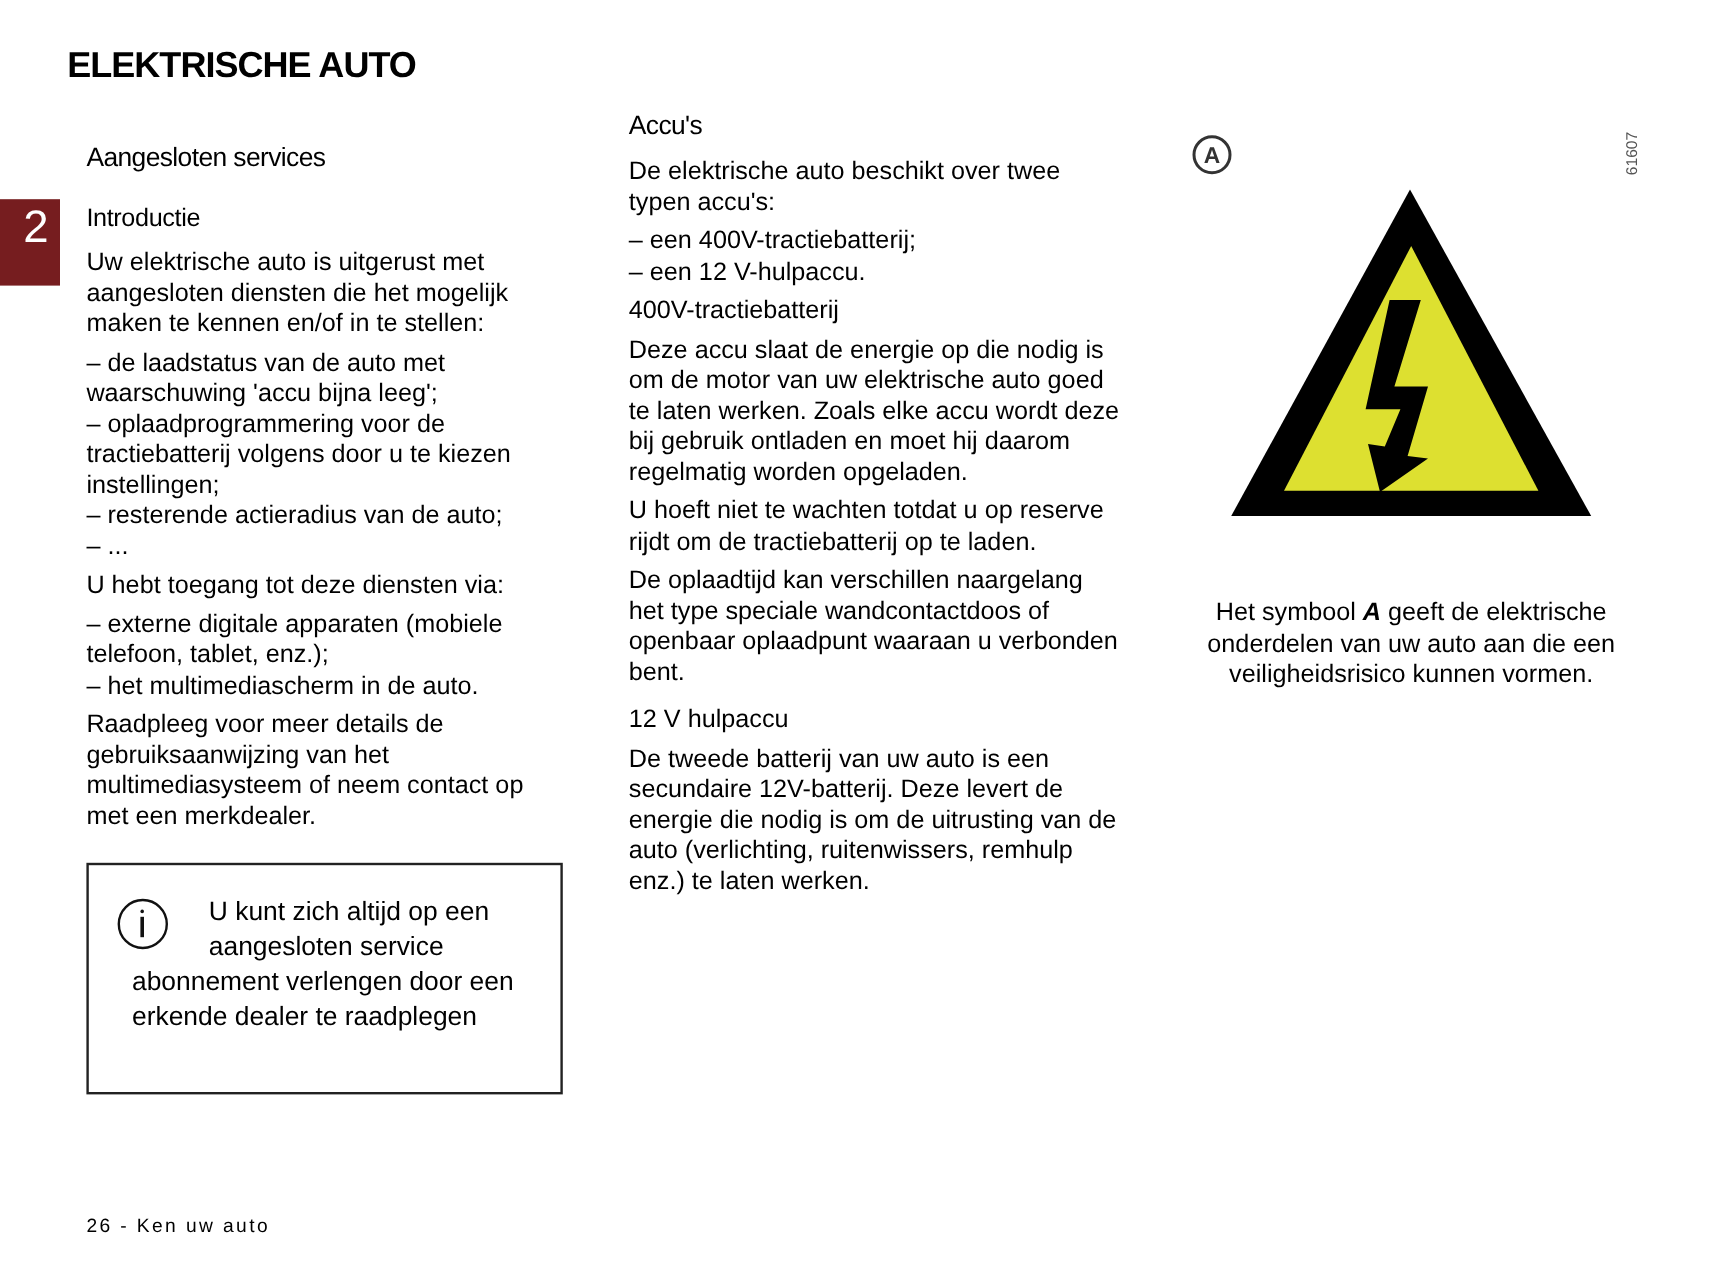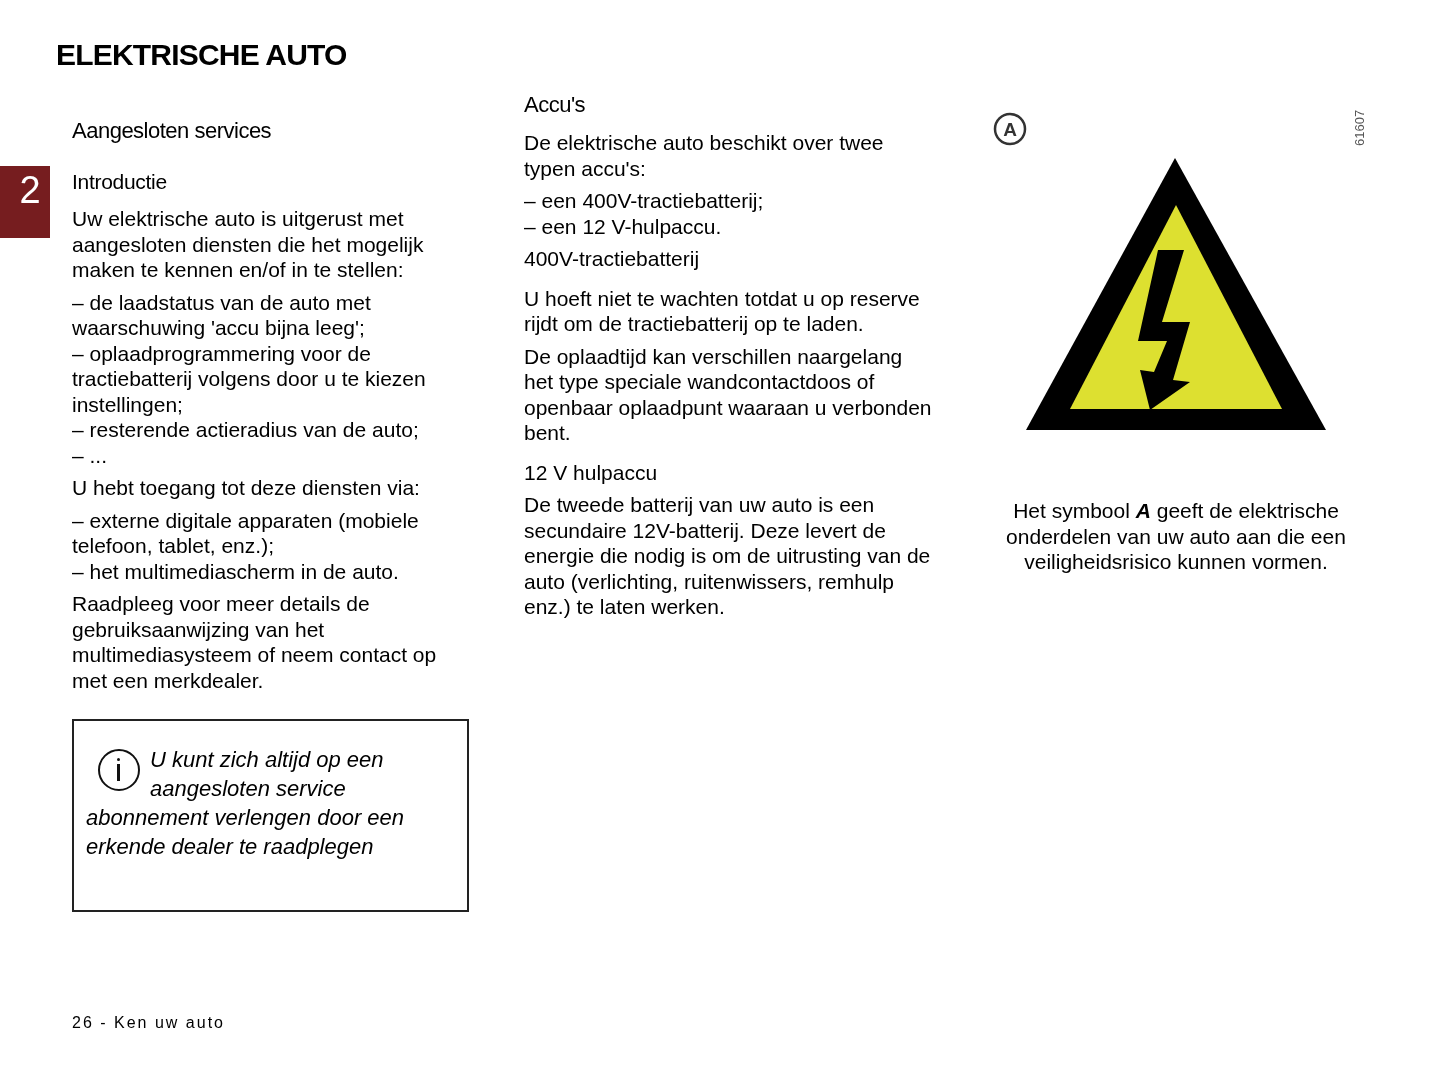--- a/index.html
+++ b/index.html
@@ -11,21 +11,21 @@
   .h3 { font-size:21px; letter-spacing:-0.3px; }
   .p { font-size:21px; line-height:25.5px; margin:0; }
   .gap { height:7px; }
   .bold { font-weight:normal; }
   .tab { left:0; top:166px; width:50px; height:72px; background:#761d1f; color:#fff;
          font-size:38px; text-align:center; line-height:48px; box-sizing:border-box; padding-left:10px; }
   .col1 { left:72px; top:118px; width:400px; }
   .col2 { left:524px; top:92px; width:410px; }
   .col3 { left:976px; top:498px; width:400px;text-align:center; }
   .note { left:72px; top:719px; width:397px; height:193px; border:2px solid #222; box-sizing:border-box; }
-  .note .text { position:absolute; left:12px; top:24px; width:350px; font-size:22px; line-height:29px;font-style:italic; }
+  .note .text { position:absolute; left:36px; top:24px; width:350px; font-size:22px; line-height:29px; }
   .note .indent { padding-left:64px; display:block; }
   .info-icon { position:absolute; left:24px; top:28px; width:42px; height:42px; border:2.5px solid #111;
                border-radius:50%; box-sizing:border-box; }
   .info-icon::before { content:""; position:absolute; left:17px; top:7px; width:3px; height:3px; background:#111; border-radius:50%; }
   .info-icon::after { content:""; position:absolute; left:17px; top:13px; width:3px; height:17px; background:#111; }
   .footer { left:72px; top:1014px; font-size:16px; letter-spacing:2px; }
   .figure { left:990px; top:100px; width:380px; height:340px; }
   .figcode { left:1340px; top:100px; font-size:13px; color:#555; transform:rotate(-90deg); transform-origin:left top; }
 </style>
 </head>
@@ -66,20 +66,21 @@
 <div class="abs col2">
   <div class="h2">Accu's</div>
   <div style="height:12px"></div>
   <p class="p">De elektrische auto beschikt over twee typen accu's:</p>
   <div class="gap"></div>
   <p class="p">– een 400V-tractiebatterij;</p>
   <p class="p">– een 12 V-hulpaccu.</p>
   <div class="gap"></div>
   <p class="p bold">400V-tractiebatterij</p>
   <div class="gap"></div>
+  <p class="p">Deze accu slaat de energie op die nodig is om de motor van uw elektrische auto goed te laten werken. Zoals elke accu wordt deze bij gebruik ontladen en moet hij daarom regelmatig worden opgeladen.</p>
   <div class="gap"></div>
   <p class="p">U hoeft niet te wachten totdat u op reserve rijdt om de tractiebatterij op te laden.</p>
   <div class="gap"></div>
   <p class="p">De oplaadtijd kan verschillen naargelang het type speciale wandcontactdoos of openbaar oplaadpunt waaraan u verbonden bent.</p>
   <div class="gap"></div>
   <div class="gap"></div>
   <p class="p bold">12 V hulpaccu</p>
   <div class="gap"></div>
   <p class="p">De tweede batterij van uw auto is een secundaire 12V-batterij. Deze levert de energie die nodig is om de uitrusting van de auto (verlichting, ruitenwissers, remhulp enz.) te laten werken.</p>
 </div>

